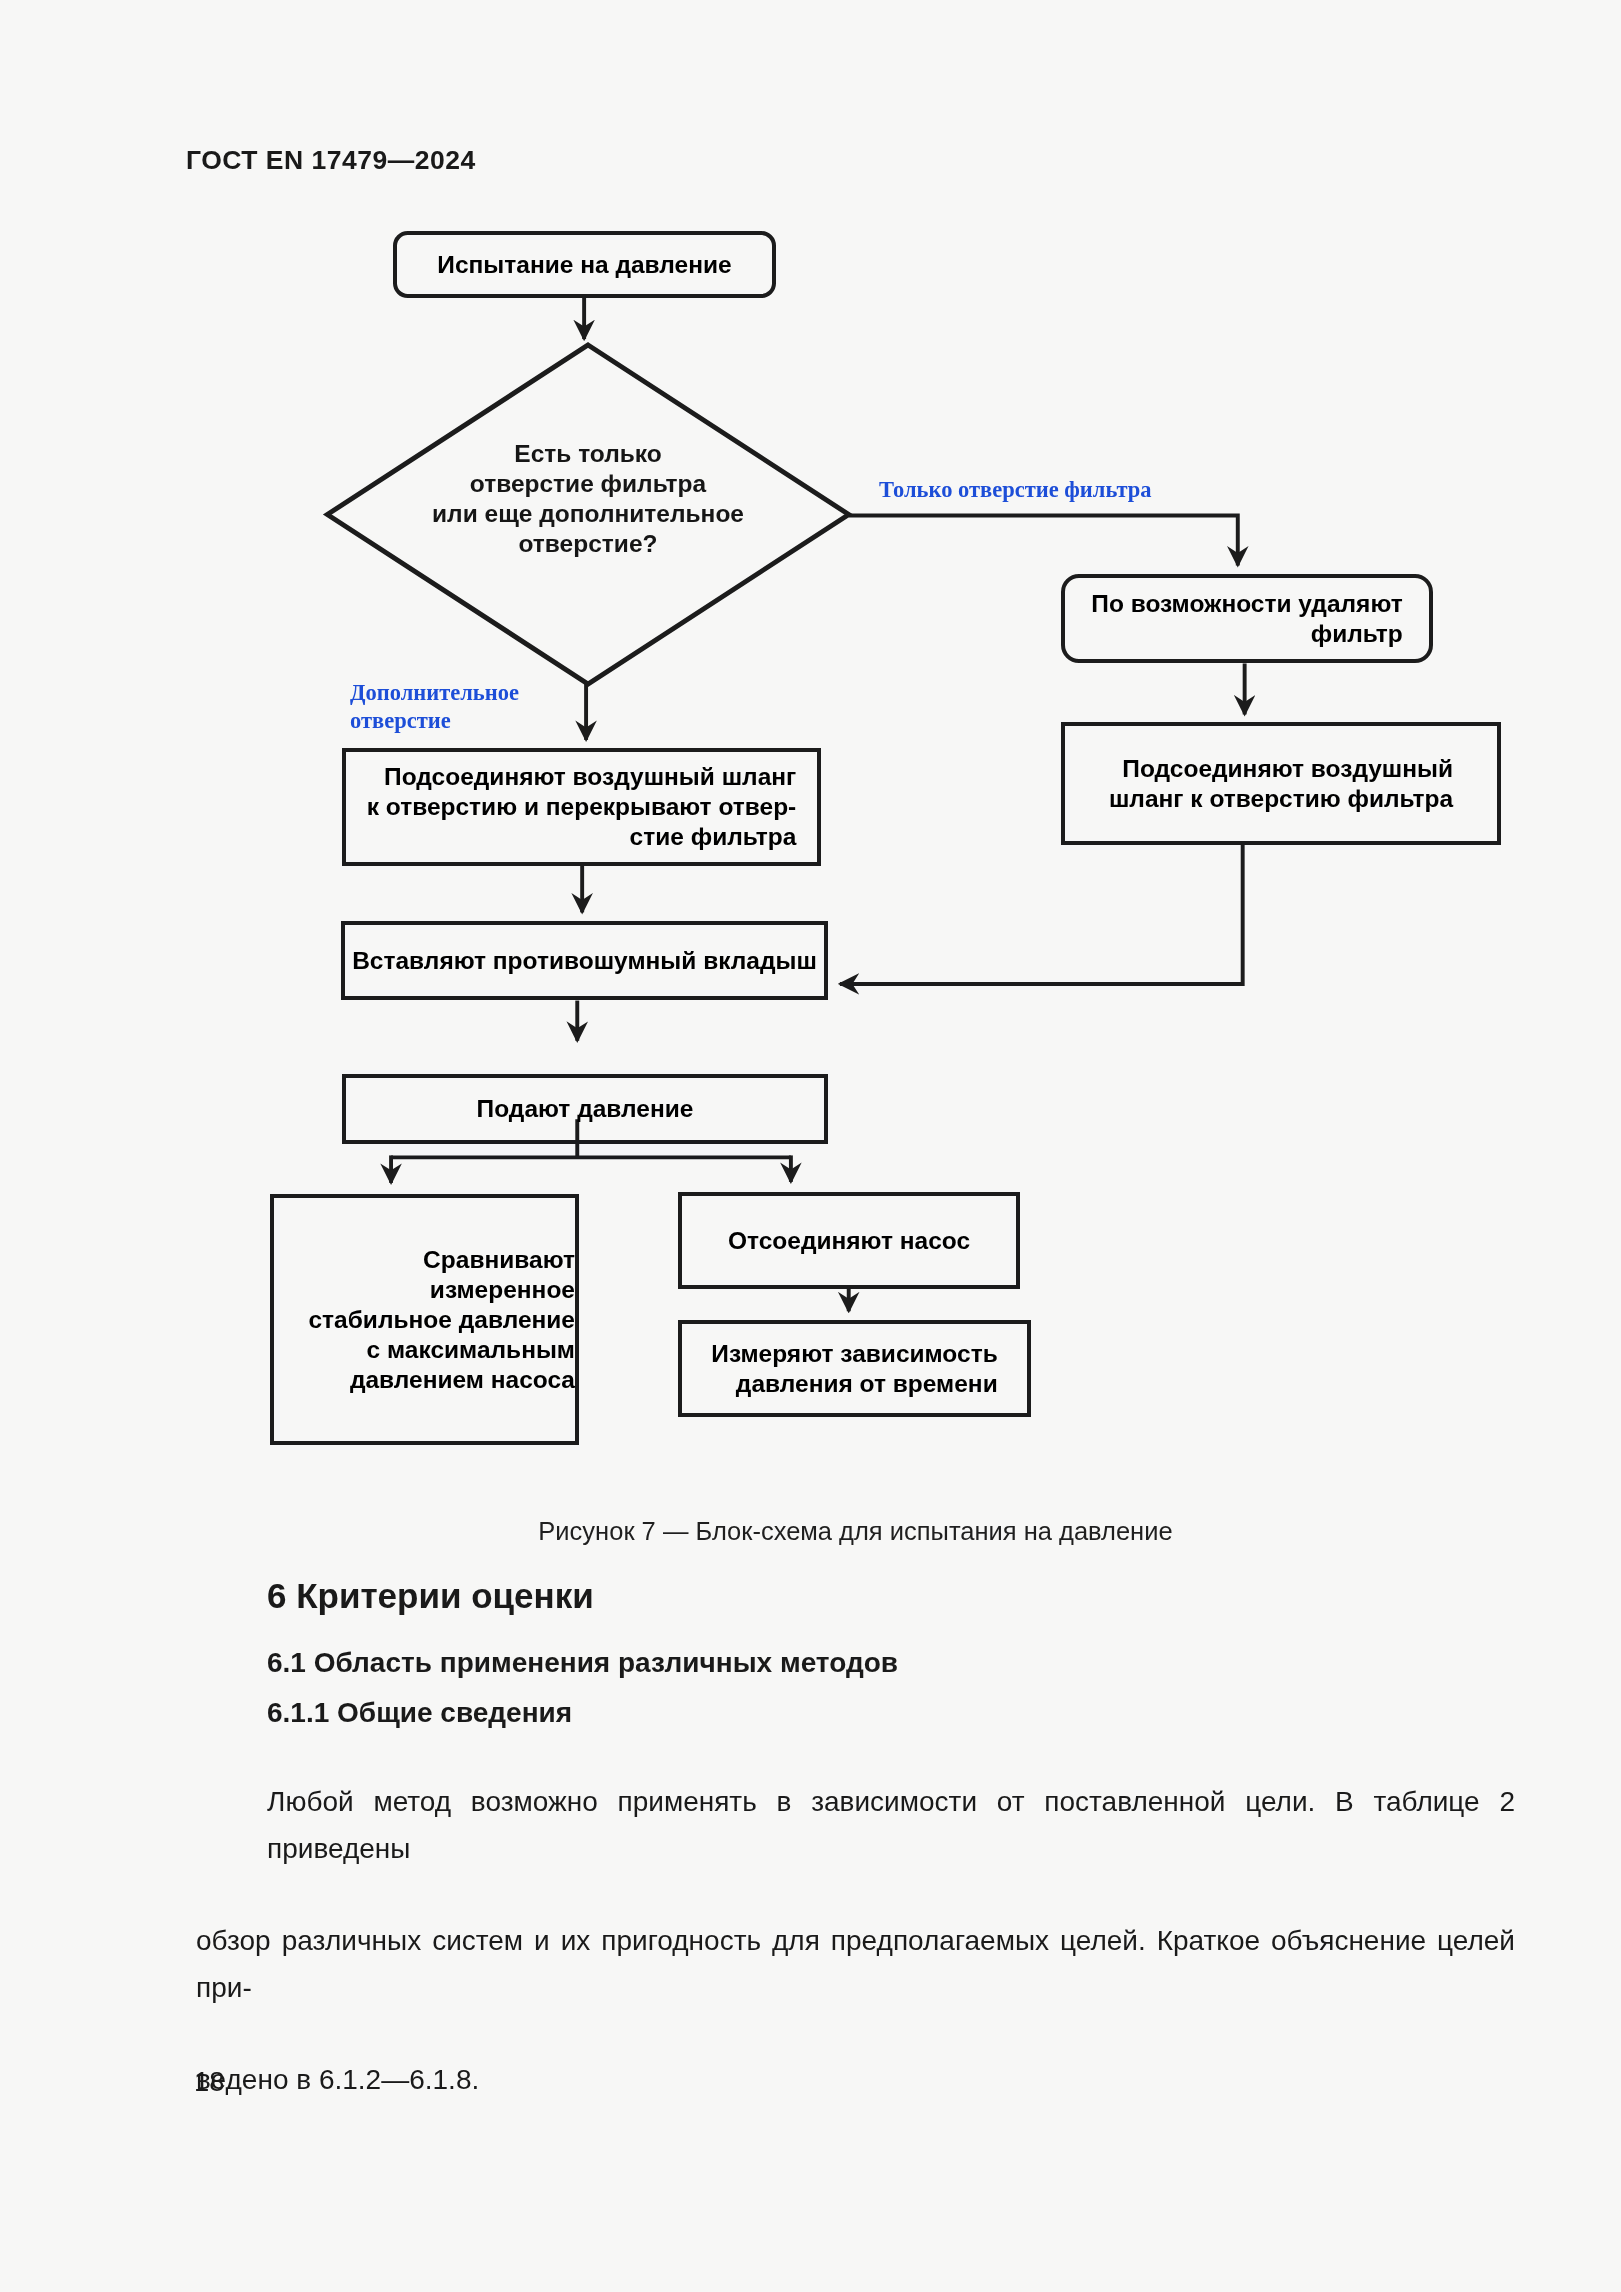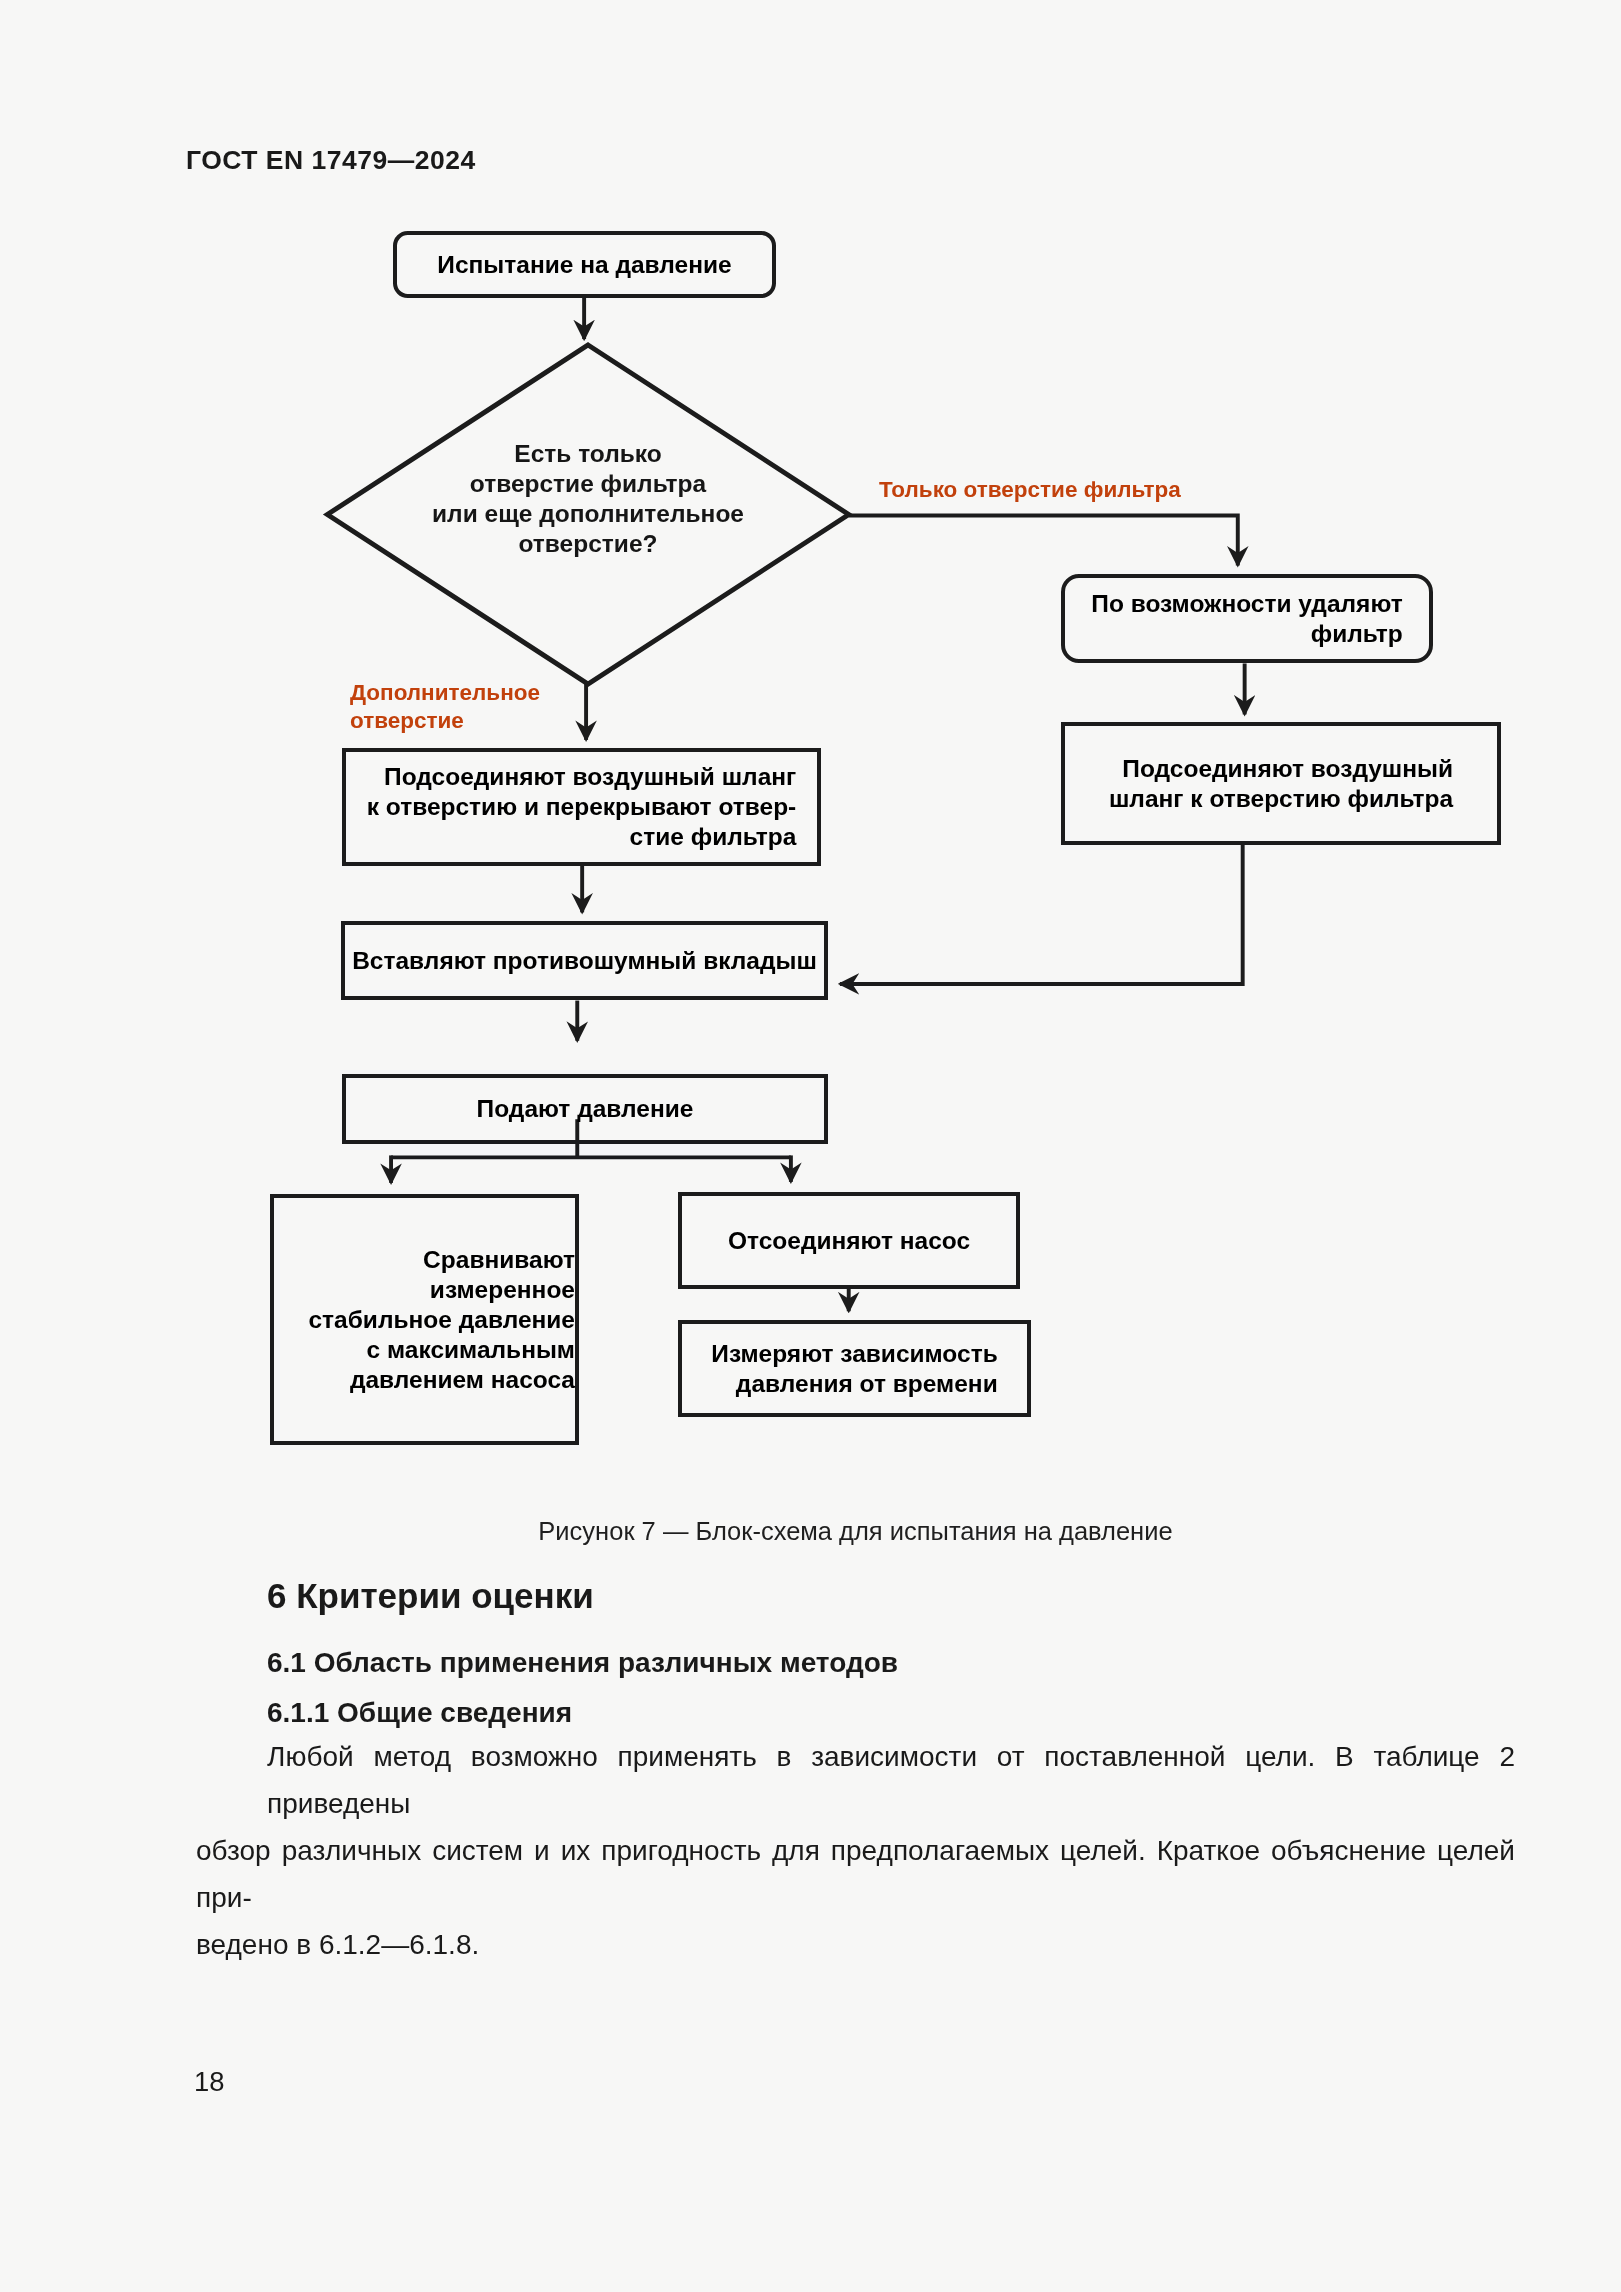--- a/index.html
+++ b/index.html
@@ -20,21 +20,21 @@
     font-size: 26.5px; font-weight: 700; letter-spacing: 0.5px;
   }
   .fig-caption {
     left: 196px; top: 1517px; width: 1319px;
     font-size: 25.5px; text-align: center; color: #1f1f1f;
   }
   .h1 { left: 267px; top: 1576px; font-size: 35px; font-weight: 700; }
   .h2 { left: 267px; top: 1647px; font-size: 28px; font-weight: 700; }
   .h3 { left: 267px; top: 1697px; font-size: 28px; font-weight: 700; }
   .para { left: 196px; top: 1733px; width: 1319px; font-size: 28px; line-height: 47px; }
-  .para .pline { text-align: justify; text-align-last: justify; }
+  .para .pline { text-align: justify; text-align-last: justify; margin-top: 45px; }
   .para .pline.first { padding-left: 71px; }
   .para .pline.last { text-align: left; text-align-last: left; }
   .page-num { left: 194px; top: 2066px; font-size: 27.4px; }
 
   
   .fc-svg { left: 0; top: 0; }
   .fc-node {
     position: absolute;
     box-sizing: border-box;
     border: 4.9px solid #1c1c1c;
@@ -53,21 +53,21 @@
   .fc-r1 { left: 1061px; top: 574px; width: 372px; height: 89px; border-radius: 18px; }
   .fc-r2 { left: 1061px; top: 722px; width: 440px; height: 123px; }
   .fc-l1 { left: 342px; top: 748px; width: 479px; height: 118px; }
   .fc-m1 { left: 341px; top: 921px; width: 487px; height: 79px; }
   .fc-m2 { left: 342px; top: 1050px; width: 486px; height: 70px; margin-top: 24px; }
   .fc-b1 { left: 270px; top: 1194px; width: 309px; height: 251px; padding-left: 31px; }
   .fc-b2 { left: 678px; top: 1192px; width: 342px; height: 97px; }
   .fc-b3 { left: 678px; top: 1320px; width: 353px; height: 97px; }
   .fc-edge-label {
     position: absolute; font-size: 22.5px; line-height: 28px; font-weight: 600;
-    color: #c2410c; white-space: pre-line;
+    color: #1d4ed8; white-space: pre-line; font-family: Liberation Serif, serif;
   }
   .fc-edge-right { left: 879px; top: 476px; white-space: nowrap; }
   .fc-edge-left  { left: 350px; top: 679px; }
 </style>
 </head>
 <body>
 
 <div class="page">
 
   <div class="abs doc-code">ГОСТ EN 17479—2024</div>

